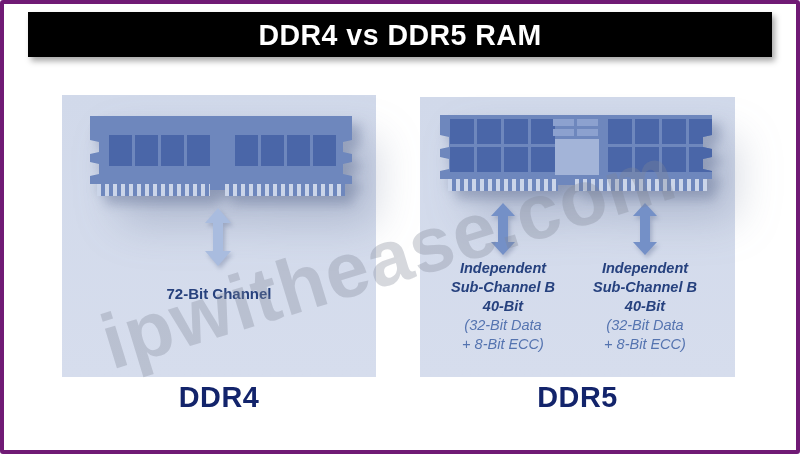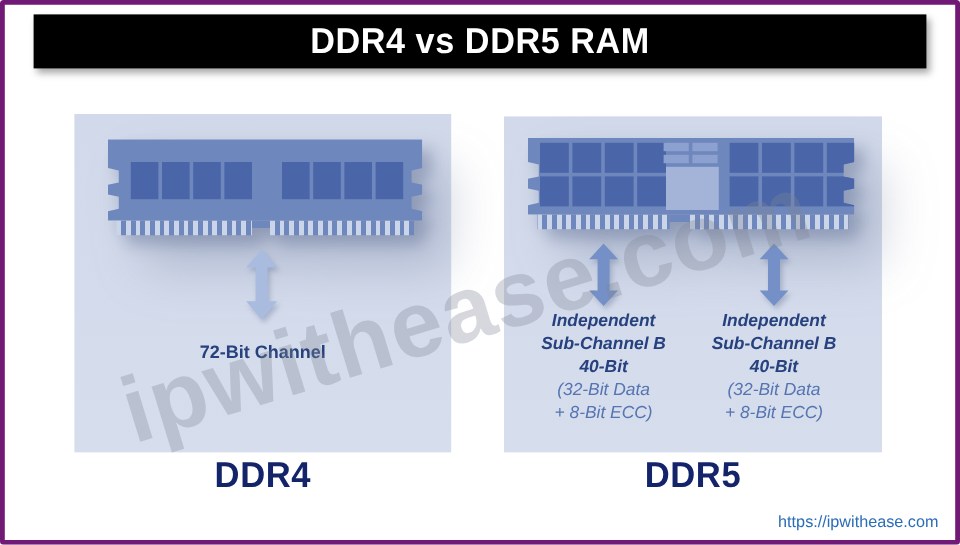--- a/index.html
+++ b/index.html
@@ -180,15 +180,14 @@
       <span class="b">Sub-Channel B</span>
       <span class="b">40-Bit</span>
       <span class="s">(32-Bit Data</span>
       <span class="s">+ 8-Bit ECC)</span>
     </div>
   </div>
 
   <div class="big-label label-ddr4">DDR4</div>
   <div class="big-label label-ddr5">DDR5</div>
 
-  <a class="footer-url" href="#">https://ipwithease.com</a>
 
 </div>
 
 </body></html>

